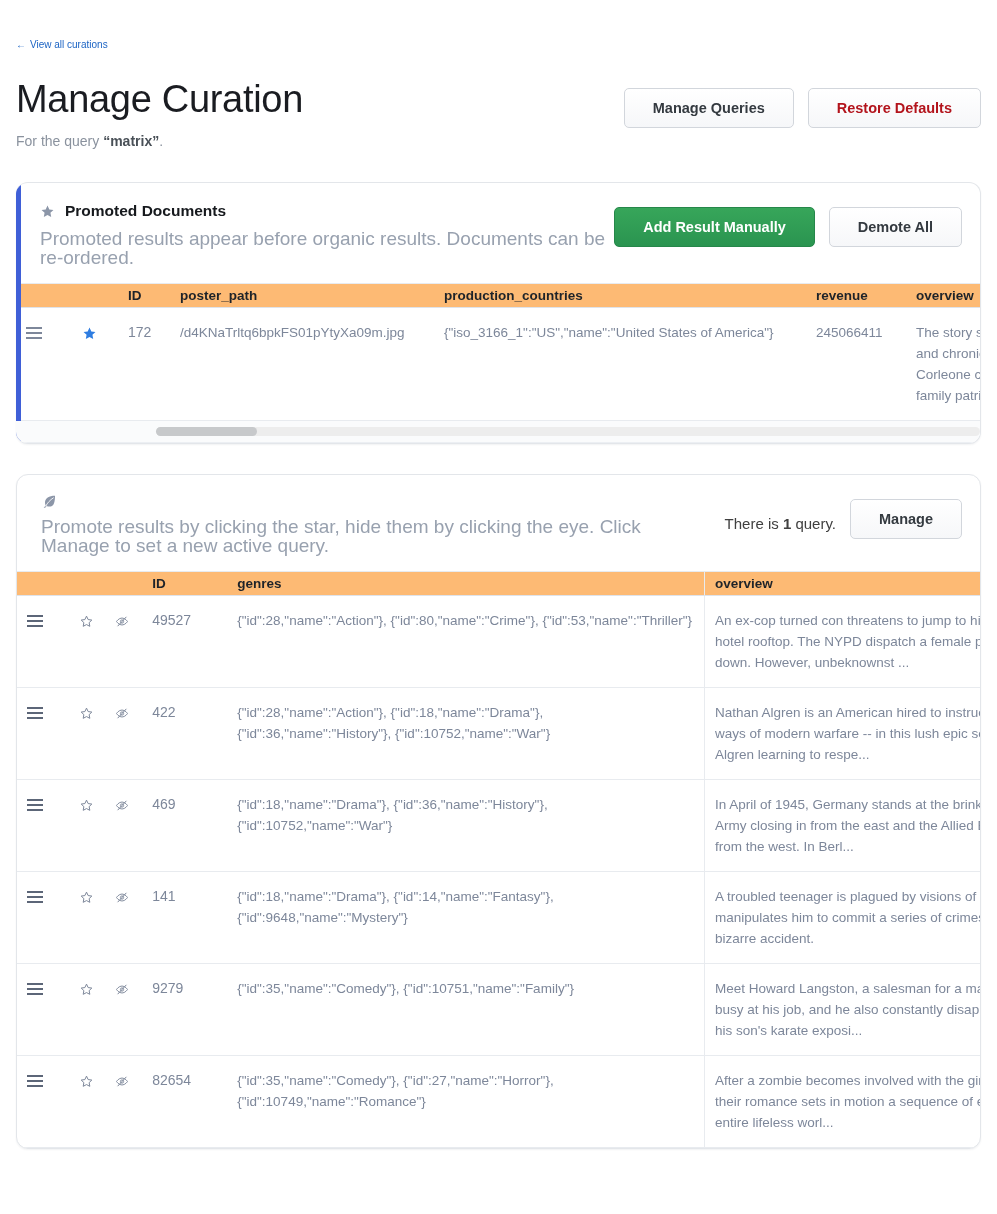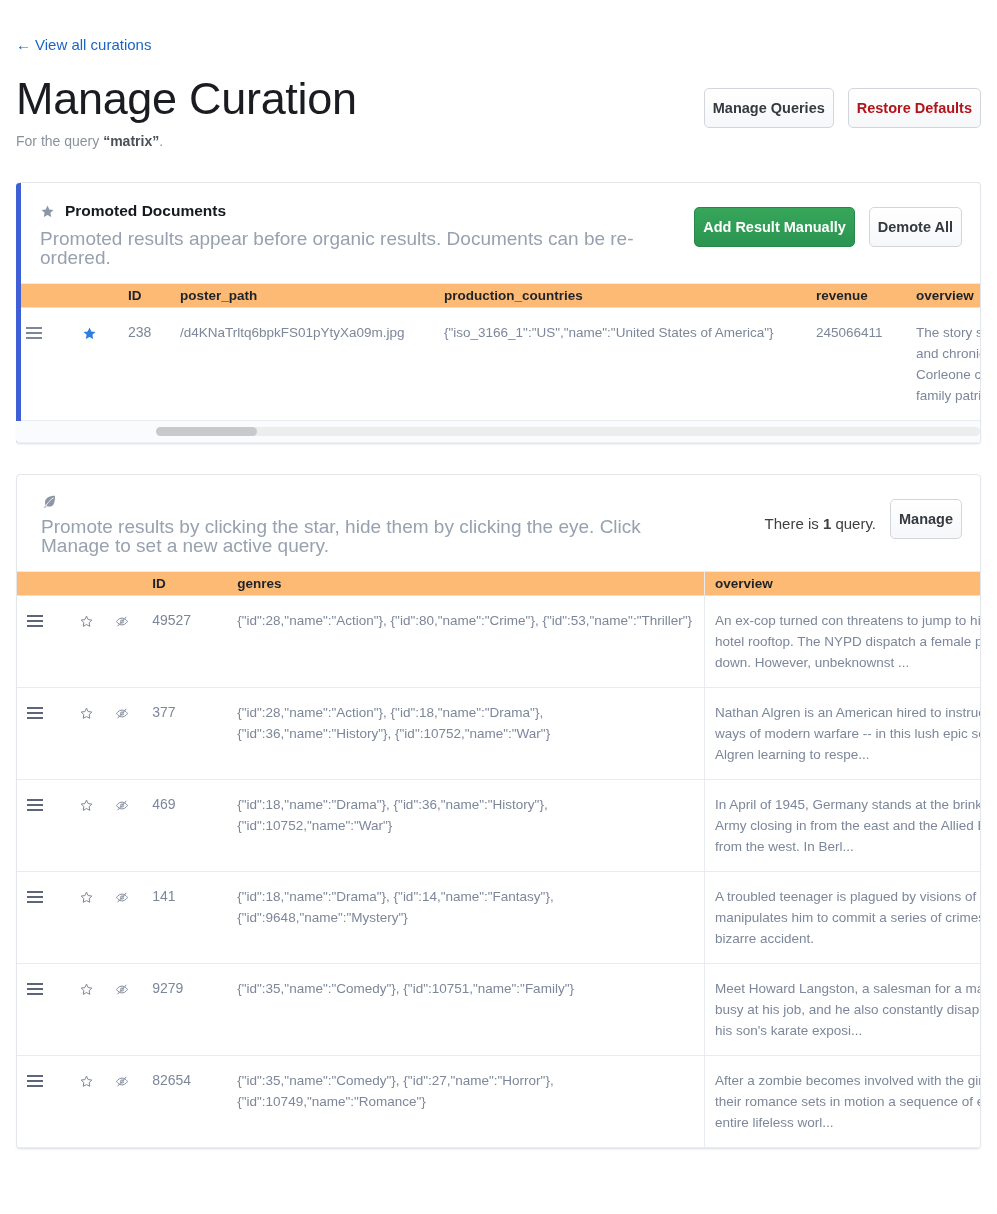--- a/index.html
+++ b/index.html
@@ -13,38 +13,38 @@
     overflow: hidden;
     position: relative;
   }
 
   
   .page { padding: 0 16px; }
 
   .backlink {
     display: inline-block;
     margin-top: 36px;
-    font-size: 15px;
+    font-size: 10px;
     color: #1c64c4;
     text-decoration: none;
     line-height: 18px;
     white-space: nowrap;
     cursor: pointer;
   }
   .backlink .arrow { margin-right: 4px; }
 
   .title-row {
     display: flex;
     align-items: flex-start;
     justify-content: space-between;
     margin-top: 22px;
   }
   .title-block { padding-top: 0; }
   h1.page-title {
-    font-size: 45px;
+    font-size: 38px;
     font-weight: 400;
     letter-spacing: -0.3px;
     margin: 0;
     color: #1a1c21;
     line-height: 46px;
   }
   .subtitle {
     margin-top: 8px;
     font-size: 14px;
     color: #8a929e;
@@ -55,42 +55,42 @@
   .header-actions {
     display: flex;
     gap: 14px;
     margin-top: 12px;
     white-space: nowrap;
   }
   .btn {
     font-family: "Liberation Sans", sans-serif;
     font-size: 14.5px;
     font-weight: 700;
-    padding: 10px 8px;
+    padding: 10px 28px;
     border-radius: 5px;
     border: 1px solid #d2d6dc;
     background: linear-gradient(#ffffff, #f6f7f9);
     color: #343a40;
     cursor: pointer;
     line-height: 18px;
   }
   .btn-danger { color: #b3141c; }
   .btn-green {
     background: linear-gradient(#37a65a, #2a9450);
     border: 1px solid #26874a;
     color: #ffffff;
   }
 
   
   .card {
     position: relative;
     margin-top: 30px;
     background: #ffffff;
     border: 1px solid #e3e6ea;
-    border-radius: 4px;
+    border-radius: 12px;
     box-shadow: 0 1px 2px rgba(20,30,50,0.06);
     overflow: hidden;
   }
   .card.accent { border-left: none; }
   .card.accent::before {
     content: "";
     position: absolute;
     left: 0; top: 0; bottom: 0;
     width: 5px;
     background: #3f5fd7;
@@ -294,21 +294,21 @@
                 </svg>
               </span>
             </td>
             <td class="cell-ctl">
               <span class="ico">
                 <svg width="15" height="15" viewBox="0 0 24 24">
                     <path fill="#2f7de1" d="M12 2.5l2.9 6.1 6.6.9-4.8 4.6 1.2 6.6L12 17.6 6.1 20.7l1.2-6.6L2.5 9.5l6.6-.9z"></path>
                   </svg>
               </span>
             </td>
-            <td class="cell-id">238</td>
+            <td class="cell-id">172</td>
             <td class="mono-wrap">/d4KNaTrltq6bpkFS01pYtyXa09m.jpg</td>
             <td class="mono-wrap">{"iso_3166_1":"US","name":"United States of America"}</td>
             <td>245066411</td>
             <td>The story spans the years from 1945 to 1955 and chronicles the fictional Italian-American Corleone crime family. When organized crime family patriarch, Vito Corleone barely...</td>
           </tr>
         </tbody>
       </table>
     </div>
 
     <div class="hscroll">
@@ -410,21 +410,21 @@
     </td>
     <td class="cell-ctl">
       <span class="ico">
         <svg width="16" height="15" viewBox="0 0 24 24">
           <path fill="none" stroke="#7d879a" stroke-width="1.5" d="M3.2 12S6.8 6.4 12 6.4 20.8 12 20.8 12 17.2 17.6 12 17.6 3.2 12 3.2 12z"></path>
           <circle cx="12" cy="12" r="2.6" fill="none" stroke="#7d879a" stroke-width="1.5"></circle>
           <line x1="5" y1="19.5" x2="19" y2="4.5" stroke="#7d879a" stroke-width="1.6"></line>
         </svg>
       </span>
     </td>
-    <td class="cell-id">377</td>
+    <td class="cell-id">422</td>
     <td class="mono-wrap vline">{"id":28,"name":"Action"}, {"id":18,"name":"Drama"}, {"id":36,"name":"History"}, {"id":10752,"name":"War"}</td>
     <td>Nathan Algren is an American hired to instruct the Japanese army in the ways of modern warfare -- in this lush epic set in the 1870s, which finds Algren learning to respe...</td>
   </tr>
 
   <tr>
     <td class="cell-ctl">
       <span class="ico">
         <svg width="16" height="14" viewBox="0 0 16 14">
           <rect x="0" y="1" width="16" height="2" fill="#5c6678"></rect>
           <rect x="0" y="6" width="16" height="2" fill="#5c6678"></rect>

